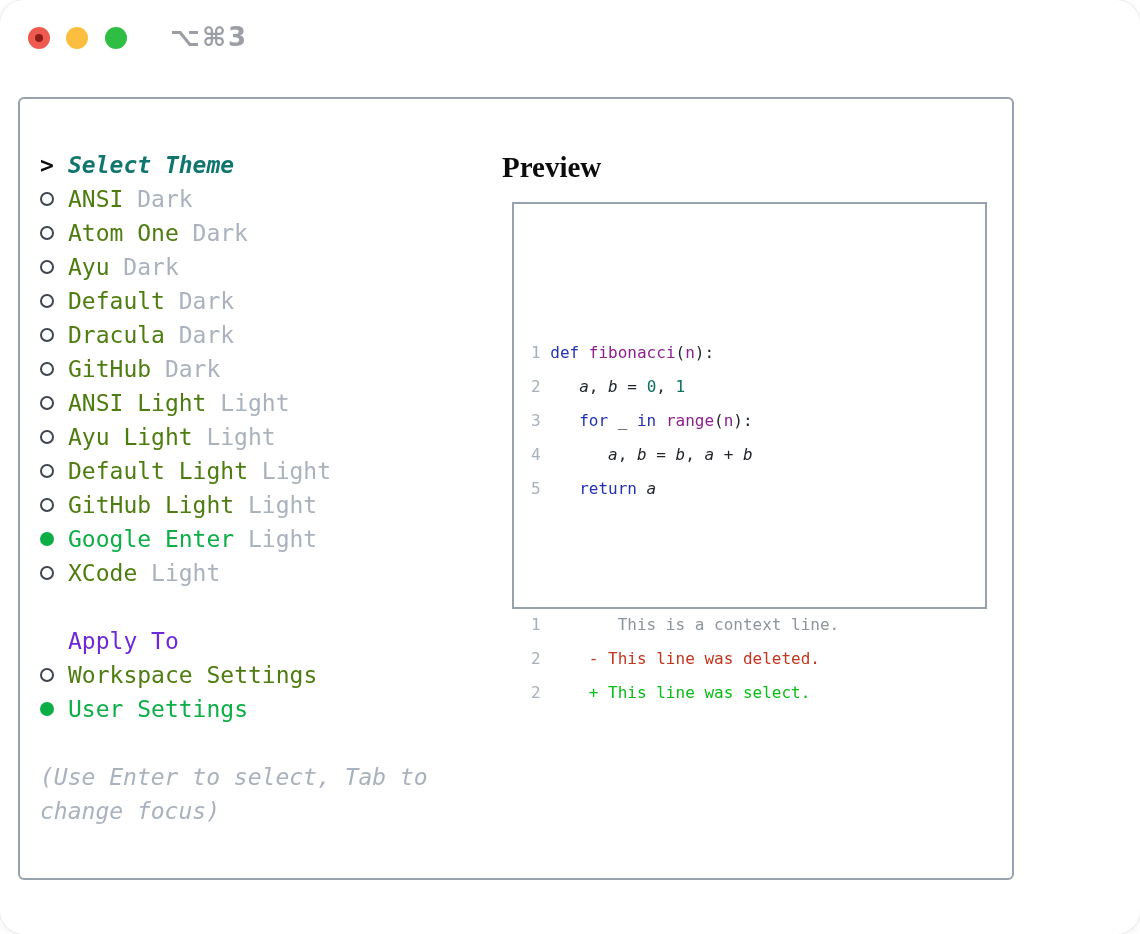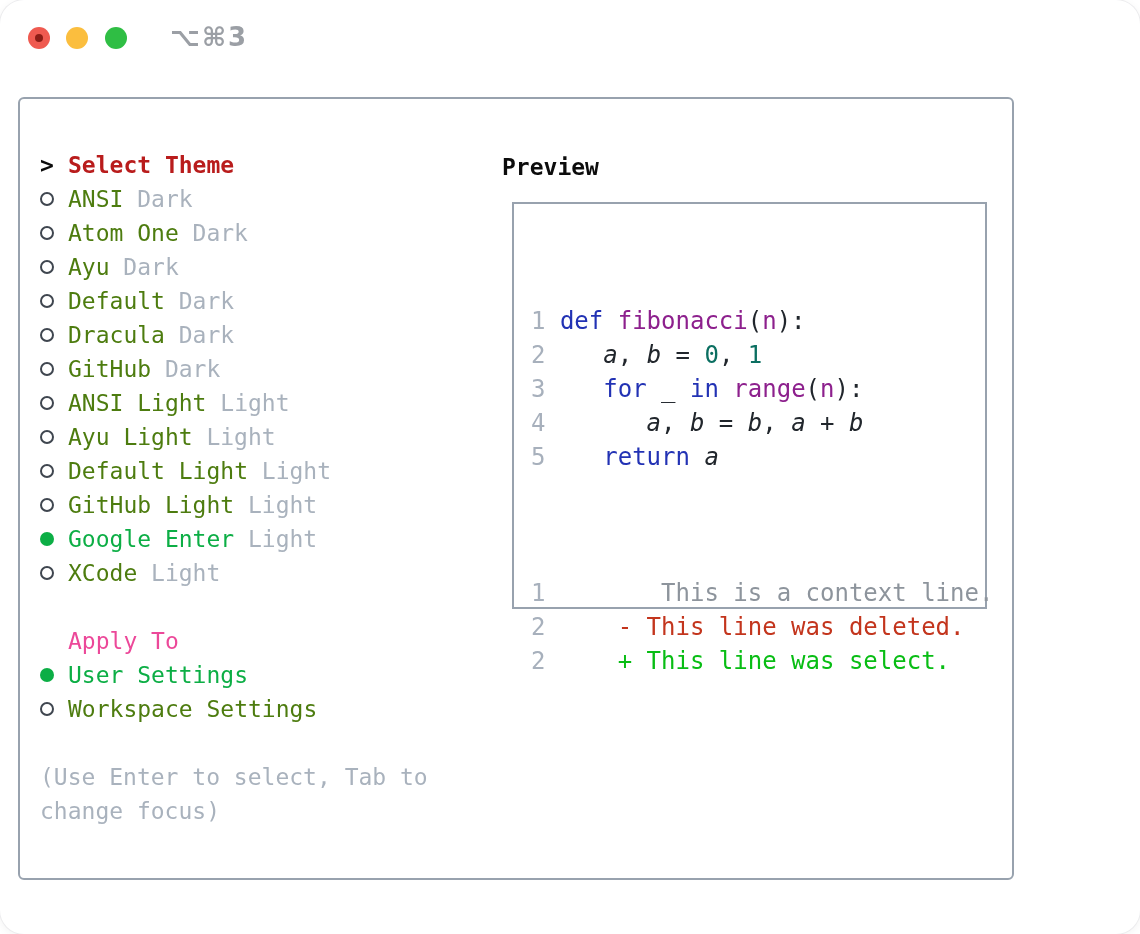--- a/index.html
+++ b/index.html
@@ -29,35 +29,35 @@
   
   .panel{
     position:absolute;left:18px;top:97px;width:996px;height:783px;
     border:2px solid var(--border-gray);border-radius:6px;box-sizing:border-box;background:#fff;
   }
   
   .left-col{position:absolute;left:20px;top:49px;width:430px;font-size:23px;line-height:34px;color:#343a43;}
   .row{display:flex;align-items:center;height:34px;white-space:pre;}
   .mark{display:inline-flex;align-items:center;width:28px;flex:none;}
   .arrow{font-weight:bold;color:#0c0c0c;}
-  .hdr{font-weight:bold;color:#b91c1c;}
-  .hdr2{color:#ec4899;}
+  .hdr{font-weight:bold;color:#0f766e;font-style:italic;}
+  .hdr2{color:#6d28d9;}
   .circle{width:10px;height:10px;border:2px solid #3f464f;border-radius:50%;display:inline-block;}
   .circle.sel{width:14px;height:14px;border:none;background:var(--accent-green);}
   .nm{color:#4d7c0f;}
   .nm.selnm{color:var(--accent-green);}
   .tg{color:var(--muted-gray);margin-left:13.8px;}
   .spacer{height:34px;}
-  .help{color:var(--muted-gray);width:412px;}
+  .help{color:var(--muted-gray);width:412px;font-style:italic;}
   
-  .preview-label{position:absolute;left:482px;top:51px;height:34px;line-height:34px;font-size:23px;font-weight:bold;color:#0c0c0c;}
+  .preview-label{position:absolute;left:482px;top:51px;height:34px;line-height:34px;font-size:29px;font-weight:bold;color:#0c0c0c;font-family:Liberation Serif, serif;}
   .preview-box{
     position:absolute;left:492px;top:103px;width:475px;height:407px;box-sizing:border-box;
-    border:2px solid var(--border-gray);padding:32px 0 0 17px;background:#fff;
-    font-size:24px;line-height:34px;white-space:pre;
+    border:2px solid var(--border-gray);padding:64px 0 0 17px;background:#fff;
+    font-size:16px;line-height:34px;white-space:pre;
   }
   .cl{height:34px;}
   .gut{color:#a7b0bc;}
   .kw{color:var(--keyword-blue);}
   .fn{color:var(--function-purple);}
   .lit{color:var(--literal-teal);}
   .pun{color:#21262c;}
   .var{color:#21262c;font-style:italic;}
   .ctx{color:#8d949c;margin-top:40px;}
   .del{color:var(--deleted-red);}
@@ -96,22 +96,22 @@
           <div class="row"><span class="mark"><span class="circle"></span></span><span class="nm">GitHub Light</span><span class="tg">Light</span></div>
           <div class="row"><span class="mark"><span class="circle sel"></span></span><span class="nm selnm">Google Enter</span><span class="tg">Light</span></div>
           <div class="row"><span class="mark"><span class="circle"></span></span><span class="nm">XCode</span><span class="tg">Light</span></div>
         </div>
       <div class="spacer"></div>
       <div class="row">
         <span class="mark"></span>
         <span class="hdr2">Apply To</span>
       </div>
       <div id="apply-list">
+          <div class="row"><span class="mark"><span class="circle"></span></span><span class="nm">Workspace Settings</span></div>
           <div class="row"><span class="mark"><span class="circle sel"></span></span><span class="nm selnm">User Settings</span></div>
-          <div class="row"><span class="mark"><span class="circle"></span></span><span class="nm">Workspace Settings</span></div>
         </div>
       <div class="spacer"></div>
       <div class="help">(Use Enter to select, Tab to change focus)</div>
     </div>
 
     <div class="preview-label">Preview</div>
     <div class="preview-box">
       <div id="code-block"><div class="cl"><span class="gut">1 </span><span class="kw">def</span><span class="pun"> </span><span class="fn">fibonacci</span><span class="pun">(</span><span class="fn">n</span><span class="pun">):</span></div><div class="cl"><span class="gut">2 </span><span class="pun">   </span><span class="var">a</span><span class="pun">, </span><span class="var">b</span><span class="pun"> = </span><span class="lit">0</span><span class="pun">, </span><span class="lit">1</span></div><div class="cl"><span class="gut">3 </span><span class="pun">   </span><span class="kw">for</span><span class="pun"> _ </span><span class="kw">in</span><span class="pun"> </span><span class="fn">range</span><span class="pun">(</span><span class="fn">n</span><span class="pun">):</span></div><div class="cl"><span class="gut">4 </span><span class="pun">      </span><span class="var">a</span><span class="pun">, </span><span class="var">b</span><span class="pun"> = </span><span class="var">b</span><span class="pun">, </span><span class="var">a</span><span class="pun"> + </span><span class="var">b</span></div><div class="cl"><span class="gut">5 </span><span class="pun">   </span><span class="kw">return</span><span class="pun"> </span><span class="var">a</span></div></div>
       <div id="diff-block"><div class="cl"><span class="gut">1 </span><span class="ctx">       This is a context line.</span></div><div class="cl"><span class="gut">2 </span><span class="del">    - This line was deleted.</span></div><div class="cl"><span class="gut">2 </span><span class="add">    + This line was select.</span></div></div>
     </div>

